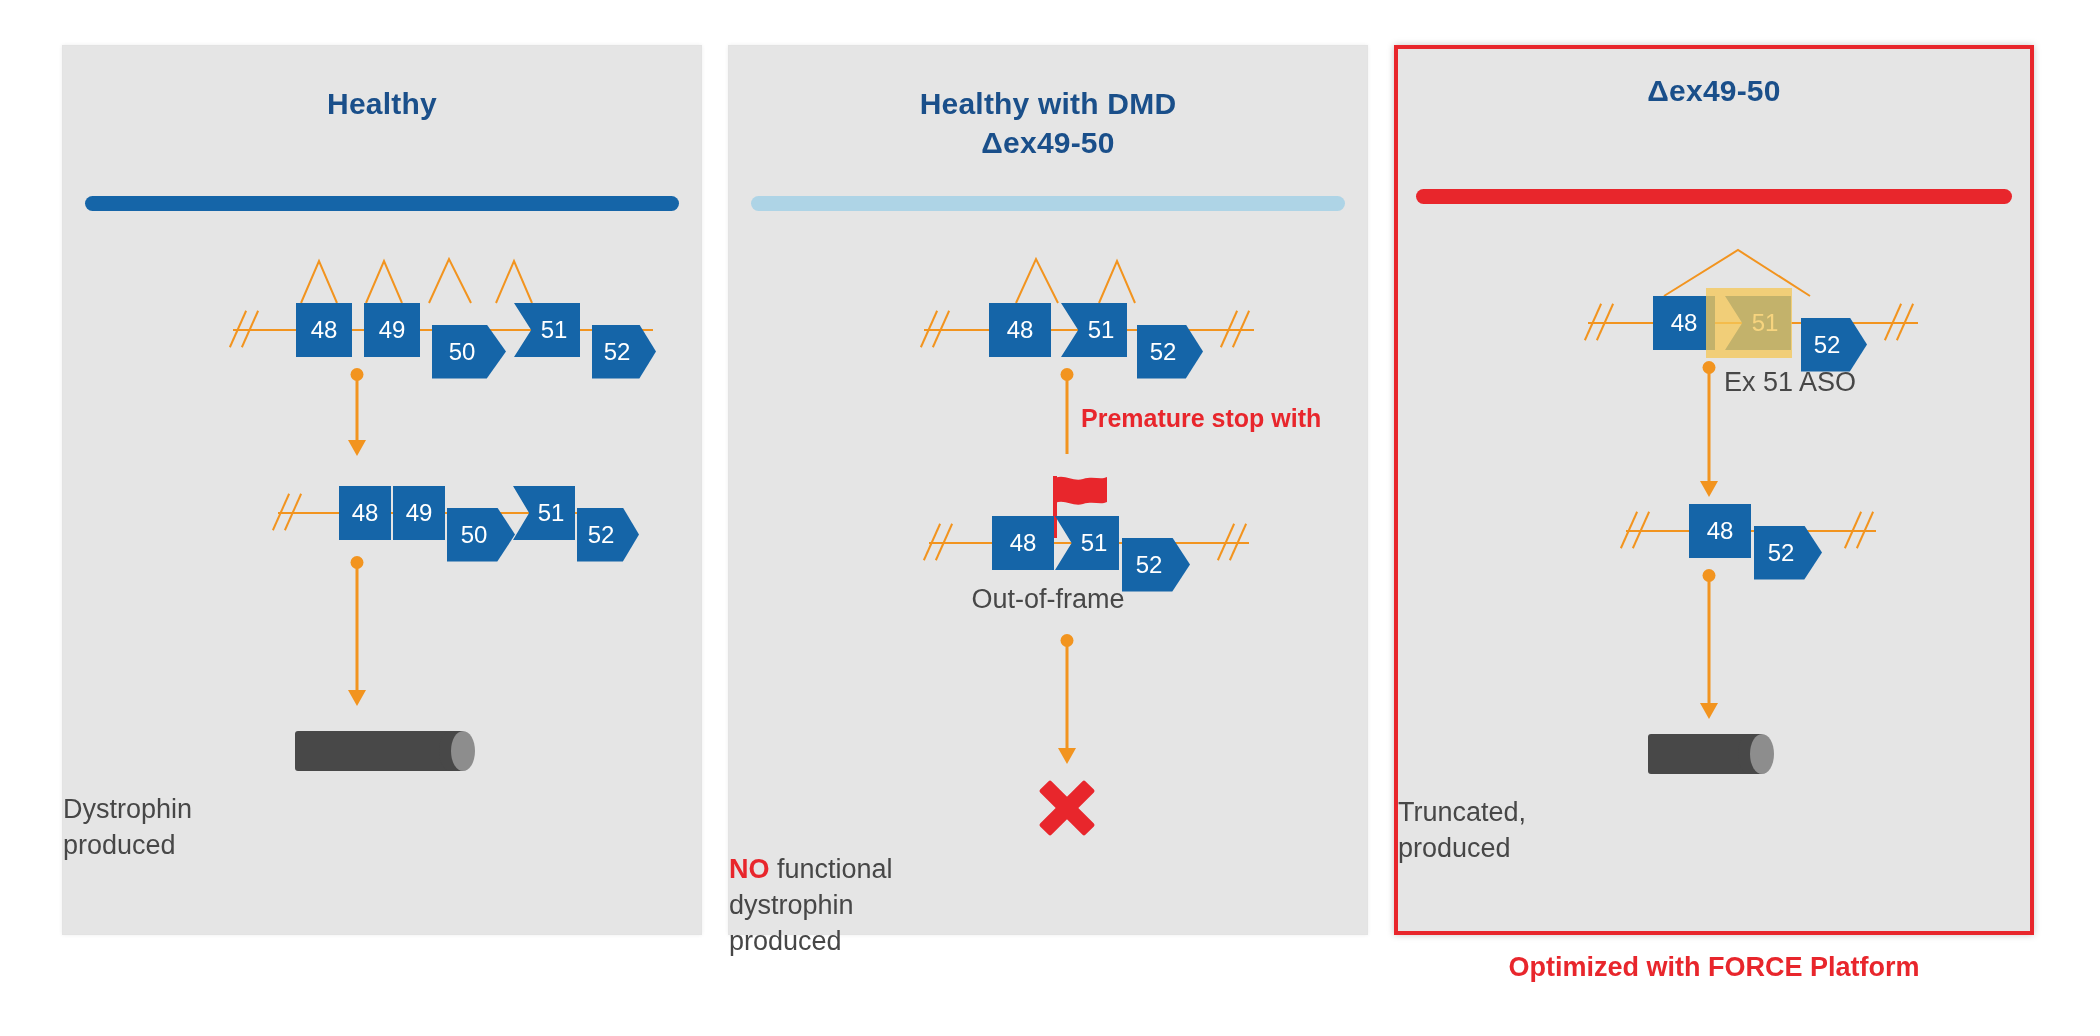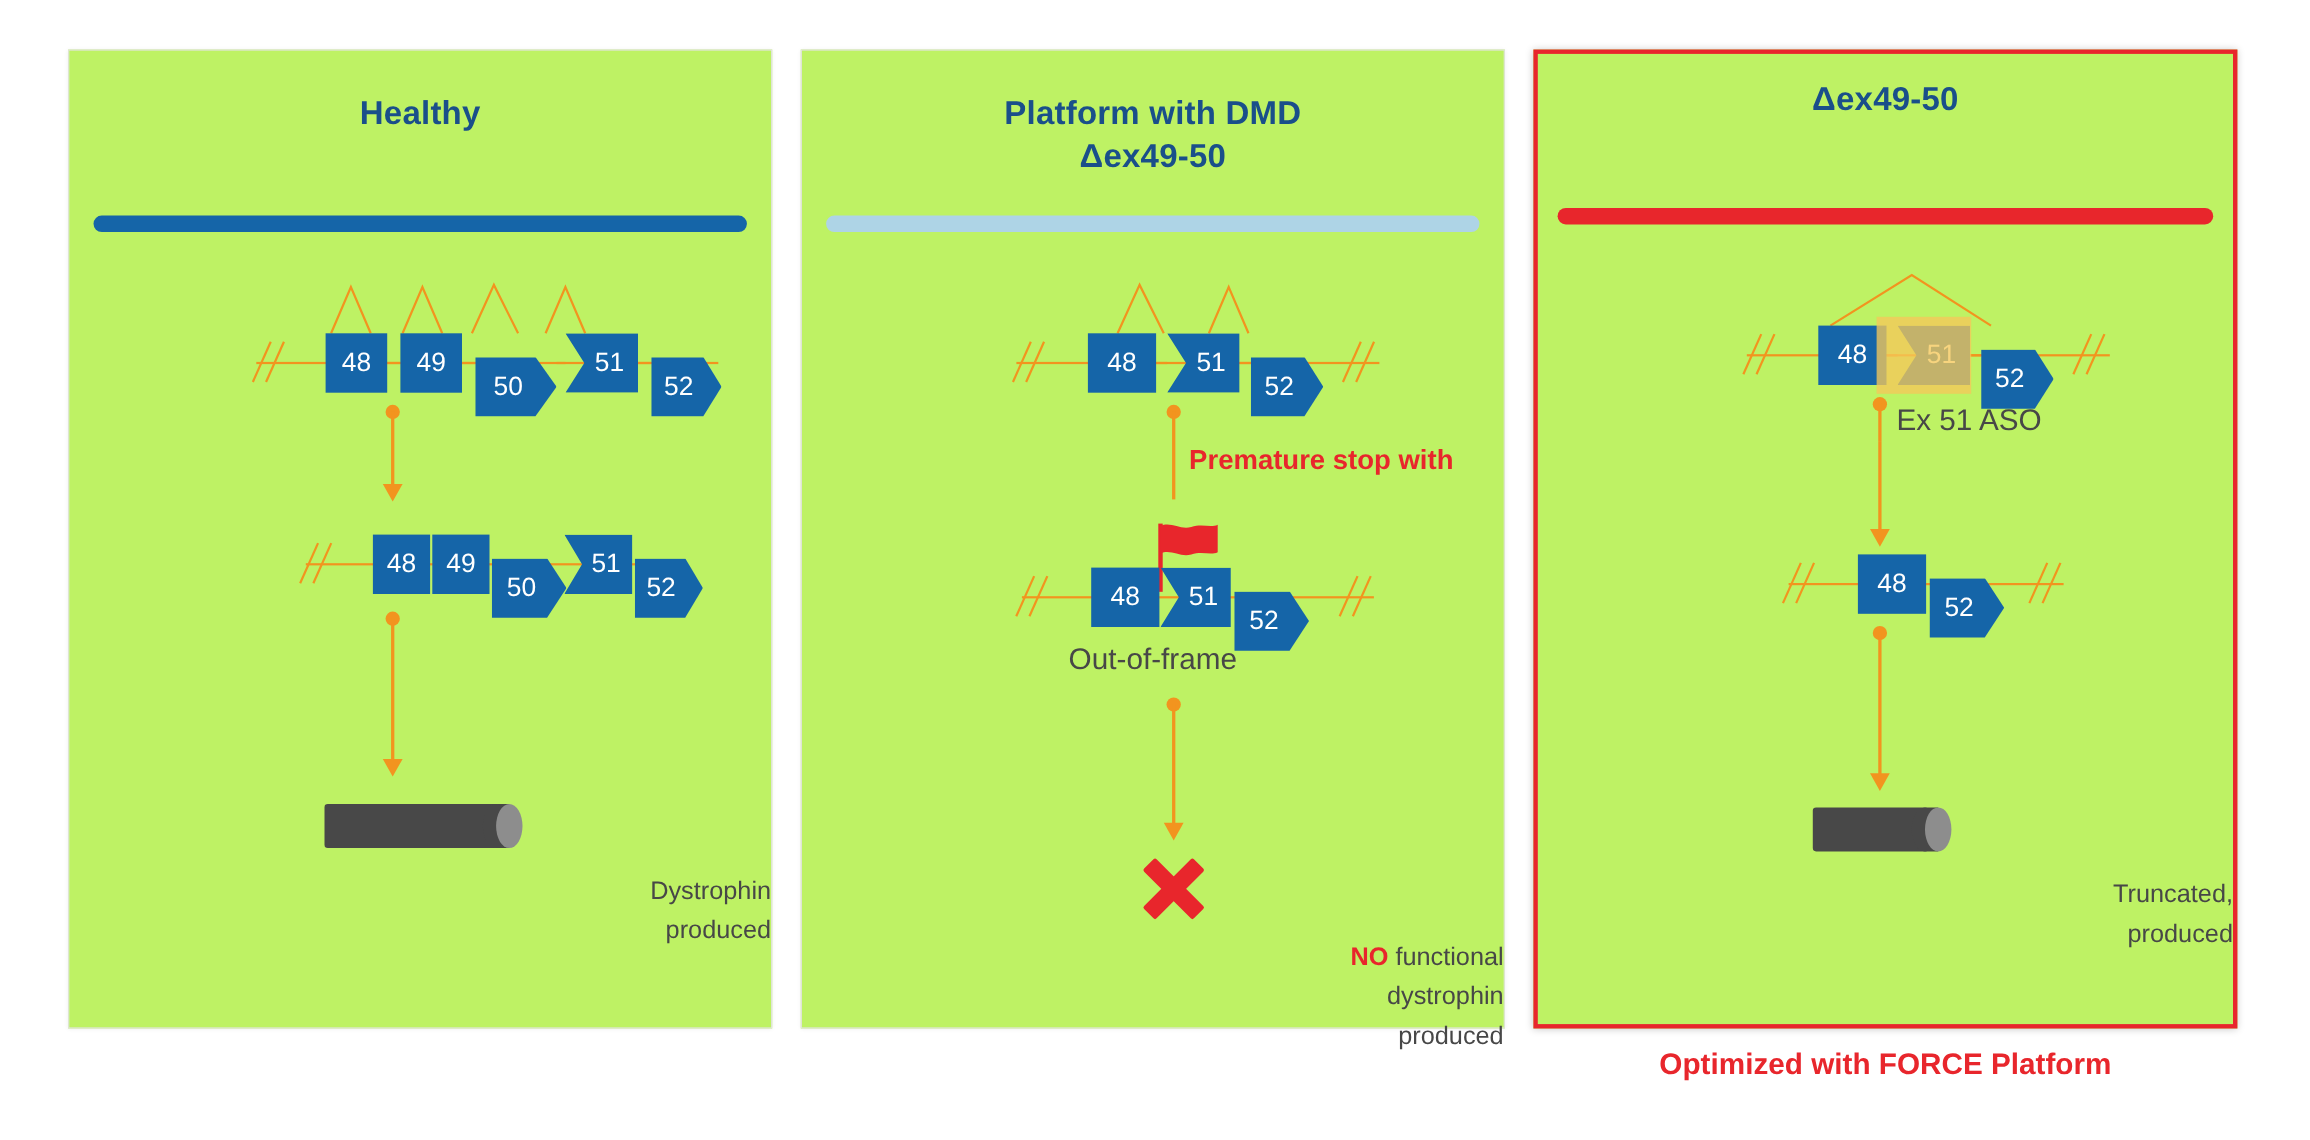--- a/index.html
+++ b/index.html
@@ -10,21 +10,21 @@
     overflow:hidden;
     position:relative;
   }
   .stage{position:absolute;inset:0;}
 
   
   .panel{
     position:absolute;
     top:45px;
     height:890px;
-    background:#bef264;
+    background:#e5e5e5;
     box-sizing:border-box;
   }
   .panel.plain{
     border:1px solid #e3e3e3;
     box-shadow:0 0 4px rgba(0,0,0,.07);
   }
   .panel.highlight{
     border:4px solid #e8262c;
     box-shadow:0 0 7px rgba(0,0,0,.22);
   }
@@ -191,22 +191,22 @@
     position:absolute;left:50%;top:50%;
     width:64px;height:16px;background:#e8262c;
     margin-left:-32px;margin-top:-8px;border-radius:2px;
   }
   .xmark i:nth-child(1){transform:rotate(45deg);}
   .xmark i:nth-child(2){transform:rotate(-45deg);}
 
   
   .outcome{
     position:absolute;left:0;right:0;
-    text-align:right;
-    font-size:23px;line-height:36px;color:#474747;
+    text-align:left;
+    font-size:27px;line-height:36px;color:#474747;
   }
   .outcome b{color:#e8262c;font-weight:bold;}
 
   
   .footer-note{
     position:absolute;
     top:952px;left:1394px;width:640px;
     text-align:center;
     font-size:27px;font-weight:bold;color:#e8262c;
   }
@@ -308,21 +308,21 @@
 
     <div class="outcome" style="top:745px;">
       <div>Dystrophin</div>
       <div>produced</div>
     </div>
   </div>
 
   <div class="panel plain" id="panel-dmd">
 
     <div class="panel-title">
-      <span>Platform with DMD</span>
+      <span>Healthy with DMD</span>
       <span class="l2">Δex49-50</span>
     </div>
 
     <div class="genome-bar" id="bar-dmd"></div>
 
     <div class="gene-row" style="left:195px;top:205px;width:330px;">
       <svg class="arcs" viewBox="0 0 330 60" preserveAspectRatio="none">
         <polyline points="92,52 112,8 134,52" fill="none" stroke="#f2941f" stroke-width="2"></polyline>
         <polyline points="175,52 193,10 211,52" fill="none" stroke="#f2941f" stroke-width="2"></polyline>
       </svg>

